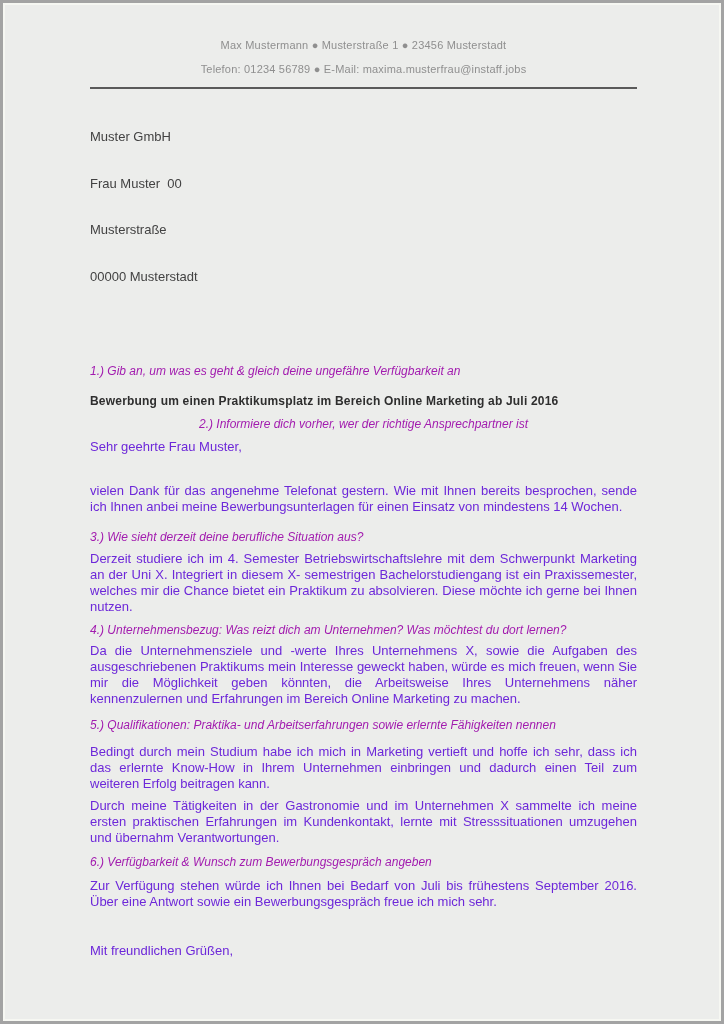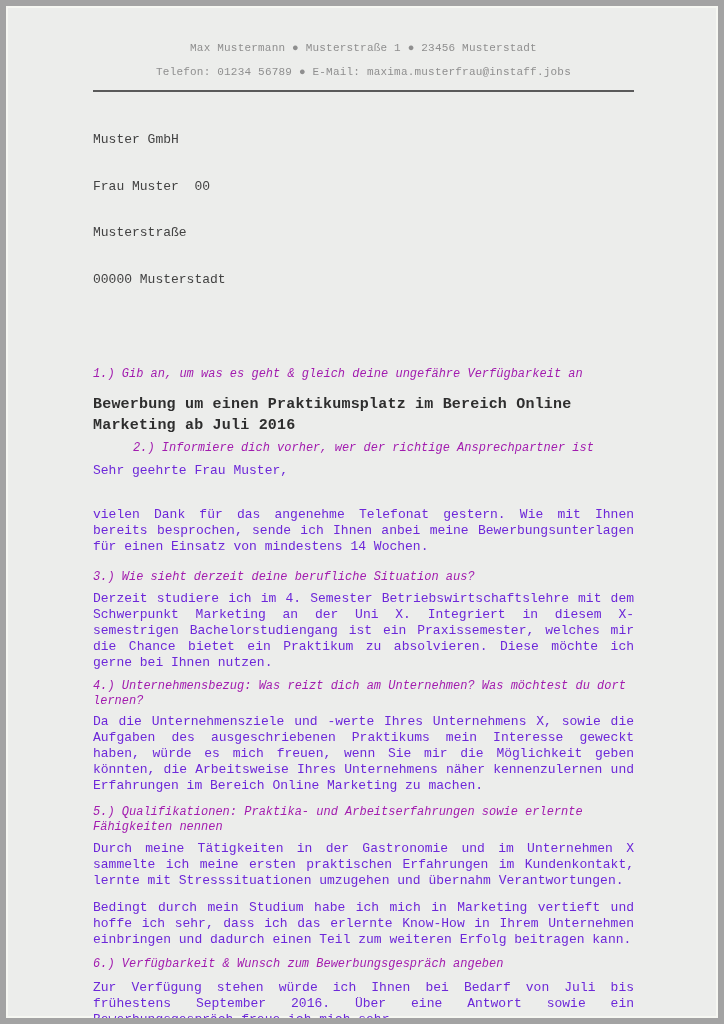--- a/index.html
+++ b/index.html
@@ -2,24 +2,24 @@
 <html lang="de"><head>
 <meta charset="utf-8">
 <style>
   html, body { margin: 0; padding: 0; background: #ffffff; }
   .page {
     position: relative;
     width: 724px;
     height: 1024px;
     box-sizing: border-box;
     background: #ecedeb;
-    border: 6px solid #a3a3a3;
+    border: 3px solid #a3a3a3;
     box-shadow: inset 0 0 0 2px #f6f7f2;
     overflow: hidden;
-    font-family: Liberation Mono, monospace;
+    font-family: Liberation Sans, sans-serif;
   }
   .content { padding: 30px 84px 0 87px; }
 
   .contact-line {
     font-size: 11px;
     color: #8f8f8f;
     text-align: center;
     line-height: 24px;
     letter-spacing: 0.2px;
   }
@@ -36,21 +36,21 @@
     white-space: pre-wrap;
   }
   .hint {
     font-size: 12px;
     font-style: italic;
     color: #a21caf;
     line-height: 15px;
     margin: 0;
   }
   .subject {
-    font-size: 15px;
+    font-size: 12px;
     font-weight: bold;
     color: #2e2e2e;
     line-height: 21px;
     margin: 12px 0 0 0;
     letter-spacing: 0.2px;
   }
   .para {
     font-size: 13px;
     color: #6d28d9;
     line-height: 16px;
@@ -107,23 +107,23 @@
     <p class="hint" id="hint3">3.) Wie sieht derzeit deine berufliche Situation aus?</p>
 
     <p class="para" id="p2">Derzeit studiere ich im 4. Semester Betriebswirtschaftslehre mit dem Schwerpunkt Marketing an der Uni X. Integriert in diesem X- semestrigen Bachelorstudiengang ist ein Praxissemester, welches mir die Chance bietet ein Praktikum zu absolvieren. Diese möchte ich gerne bei Ihnen nutzen.</p>
 
     <p class="hint" id="hint4">4.) Unternehmensbezug: Was reizt dich am Unternehmen? Was möchtest du dort lernen?</p>
 
     <p class="para" id="p3">Da die Unternehmensziele und -werte Ihres Unternehmens X, sowie die Aufgaben des ausgeschriebenen Praktikums mein Interesse geweckt haben, würde es mich freuen, wenn Sie mir die Möglichkeit geben könnten, die Arbeitsweise Ihres Unternehmens näher kennenzulernen und Erfahrungen im Bereich Online Marketing zu machen.</p>
 
     <p class="hint" id="hint5">5.) Qualifikationen: Praktika- und Arbeitserfahrungen sowie erlernte Fähigkeiten nennen</p>
 
+    <p class="para" id="p5">Bedingt durch mein Studium habe ich mich in Marketing vertieft und hoffe ich sehr, dass ich das erlernte Know-How in Ihrem Unternehmen einbringen und dadurch einen Teil zum weiteren Erfolg beitragen kann.</p>
+
     <p class="para" id="p4">Durch meine Tätigkeiten in der Gastronomie und im Unternehmen X sammelte ich meine ersten praktischen Erfahrungen im Kundenkontakt, lernte mit Stresssituationen umzugehen und übernahm Verantwortungen.</p>
-
-    <p class="para" id="p5">Bedingt durch mein Studium habe ich mich in Marketing vertieft und hoffe ich sehr, dass ich das erlernte Know-How in Ihrem Unternehmen einbringen und dadurch einen Teil zum weiteren Erfolg beitragen kann.</p>
 
     <p class="hint" id="hint6">6.) Verfügbarkeit &amp; Wunsch zum Bewerbungsgespräch angeben</p>
 
     <p class="para" id="p6">Zur Verfügung stehen würde ich Ihnen bei Bedarf von Juli bis frühestens September 2016. Über eine Antwort sowie ein Bewerbungsgespräch freue ich mich sehr.</p>
 
     <p class="para plain" id="closing">Mit freundlichen Grüßen,</p>
 
   </div>
 </div>
 

